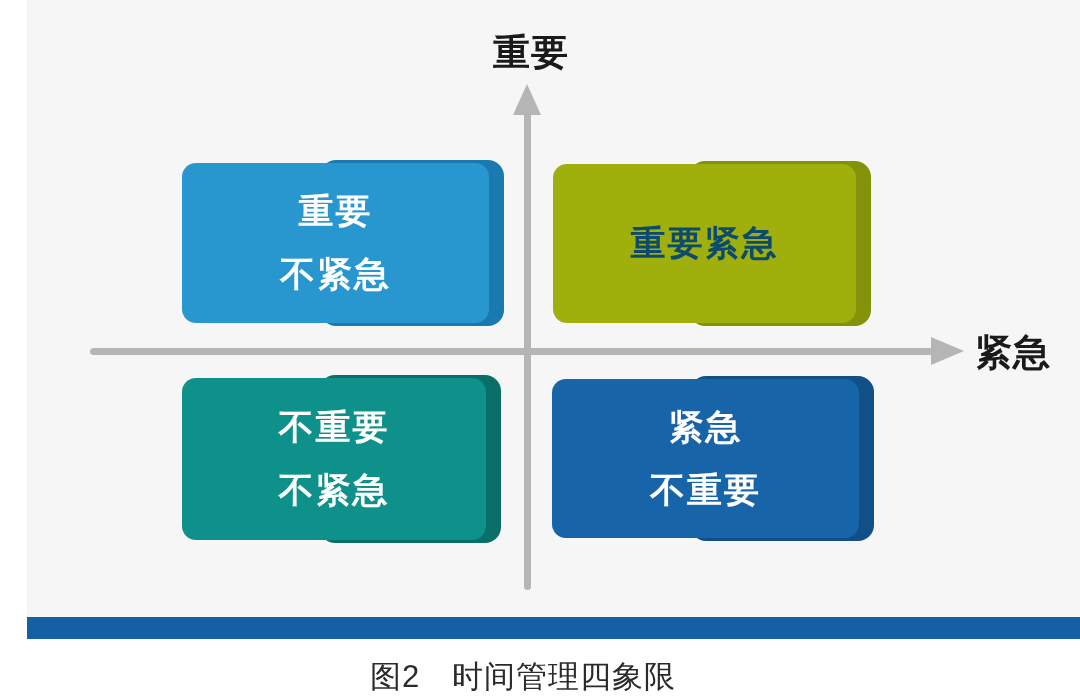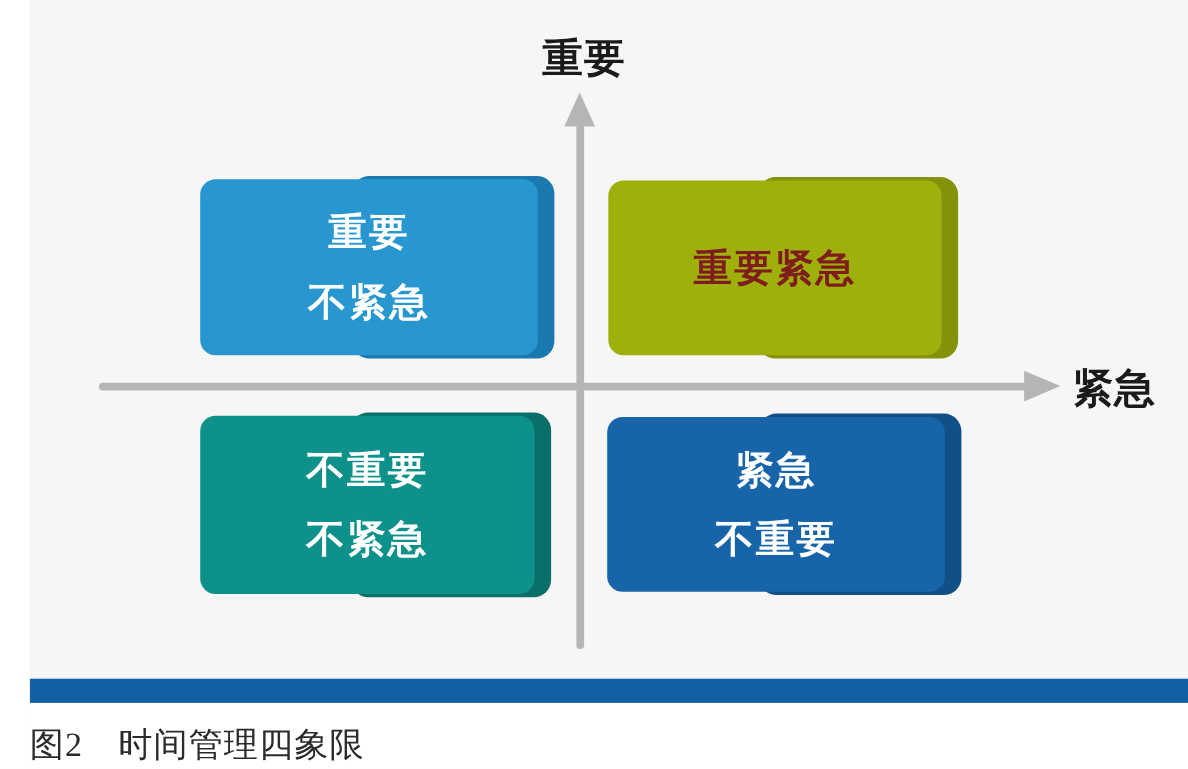--- a/index.html
+++ b/index.html
@@ -67,24 +67,23 @@
   .footer-white {
     position: absolute; left: 0; top: 639px; right: 0; bottom: 0;
     background: #ffffff;
   }
   .footer-bar {
     position: absolute; left: 0; top: 617px;
     width: 1075px; height: 22px;
   }
   .caption {
     position: absolute; left: 0; top: 656px; width: 992px;
-    text-align: left;
+    text-align: center;
     font-size: 31px;
     letter-spacing: 1px;
-    font-family: Liberation Serif, serif;
   }
 </style>
 </head>
 <body>
 
 <div class="stage" style="background-color: rgb(246, 246, 246);">
 
   <div class="axis-shaft axis-v" style="background-color: rgb(181, 181, 181);"></div>
   <div class="arrow-up" style="border-bottom-color: rgb(181, 181, 181);"></div>
   <div class="axis-shaft axis-h" style="background-color: rgb(181, 181, 181);"></div>
@@ -96,21 +95,21 @@
   <div class="quad q-tl">
     <div class="quad-edge" style="background-color: rgb(26, 122, 176);"></div>
     <div class="quad-face" style="background-color: rgb(40, 151, 207); color: rgb(255, 255, 255);">
       <span>重要</span>
       <span>不紧急</span>
     </div>
   </div>
 
   <div class="quad q-tr">
     <div class="quad-edge" style="background-color: rgb(132, 146, 10);"></div>
-    <div class="quad-face" style="background-color: rgb(159, 176, 12); color: #7f1d1d;">
+    <div class="quad-face" style="background-color: rgb(159, 176, 12); color: #0c4a6e;">
       <span>重要紧急</span>
     </div>
   </div>
 
   <div class="quad q-bl">
     <div class="quad-edge" style="background-color: rgb(10, 111, 105);"></div>
     <div class="quad-face" style="background-color: rgb(14, 145, 138); color: rgb(255, 255, 255);">
       <span>不重要</span>
       <span>不紧急</span>
     </div>

